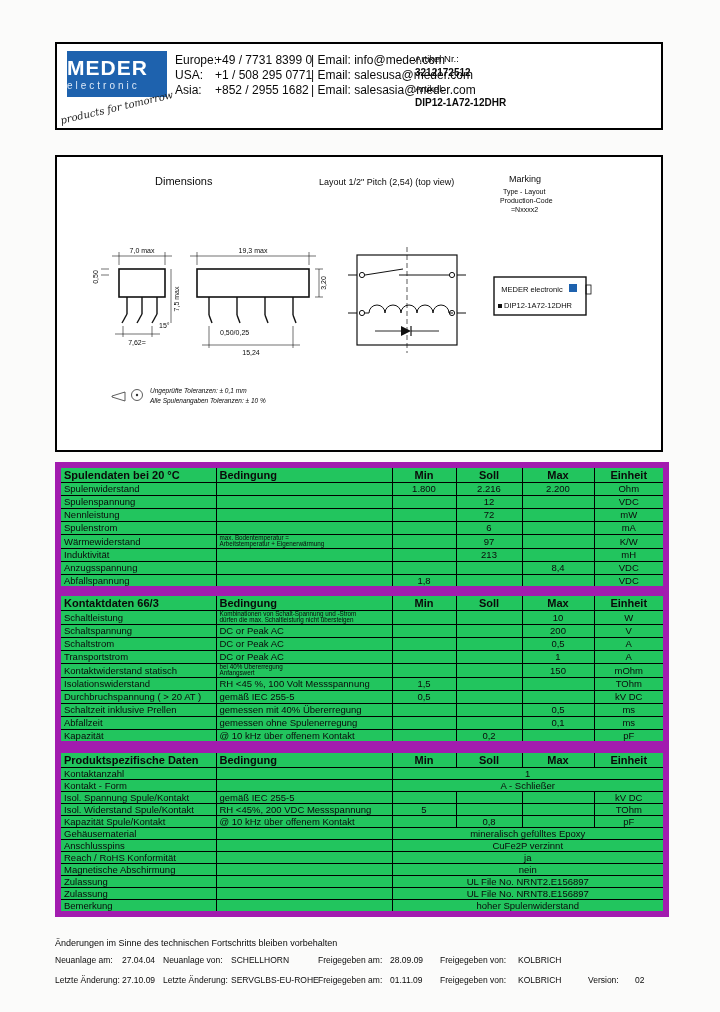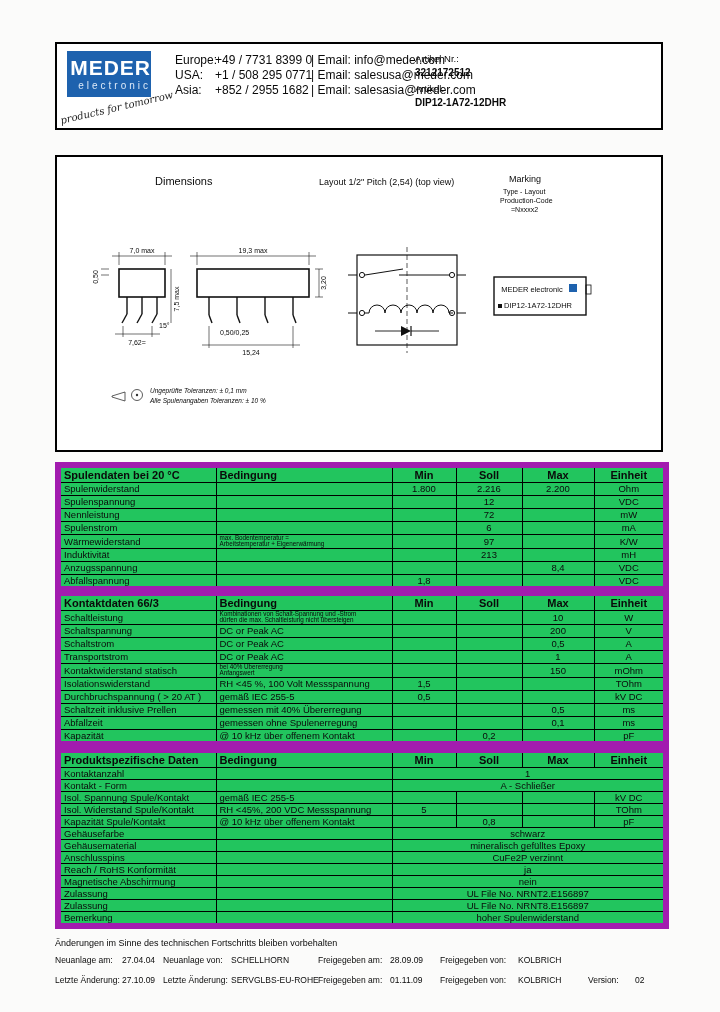--- a/index.html
+++ b/index.html
@@ -2,21 +2,21 @@
 <html><head>
 <meta charset="utf-8">
 <title>Datasheet</title>
 <style>
   *{box-sizing:border-box;margin:0;padding:0}
   html,body{width:720px;height:1012px}
   body{font-family:"Liberation Sans","DejaVu Sans",sans-serif;background:#fbfbfa;color:#0a0a0a;position:relative;overflow:hidden}
   .abs{position:absolute}
   .box{border:2px solid #000;background:#fff}
   #header-box{left:55px;top:42px;width:608px;height:88px}
-  #logo{position:absolute;left:10px;top:7px;width:84px;height:46px;background:#1e62ae;color:#fff;text-align:right;padding-top:5px}
+  #logo{position:absolute;left:10px;top:7px;width:100px;height:46px;background:#1e62ae;color:#fff;text-align:left;padding-top:5px}
   #logo .l1{font-size:21px;font-weight:bold;letter-spacing:1px;line-height:24px}
   #logo .l2{font-size:10px;letter-spacing:3px;color:#dce9f8;line-height:12px}
   #tagline{position:absolute;left:2px;top:58px;font-family:"DejaVu Serif",serif;font-style:italic;font-size:10px;color:#222;transform:rotate(-13deg);white-space:nowrap}
   .contacts{position:absolute;left:118px;top:9px;font-size:12px;line-height:15px}
   .contact-row{white-space:nowrap}
   .contact-row .region{display:inline-block;width:40px}
   .contact-row .phone{display:inline-block;width:96px}
   .artikel{position:absolute;left:358px;top:8px;font-size:9.5px;line-height:14px}
   .artikel .val{font-weight:bold;font-size:10px;margin-bottom:2px}
   #drawing-box{left:55px;top:155px;width:608px;height:297px}
@@ -417,25 +417,20 @@
         </tr>
         <tr>
           <td>Kapazität Spule/Kontakt</td>
           <td>@ 10 kHz über offenem Kontakt</td>
           <td class="c"></td>
           <td class="c">0,8</td>
           <td class="c"></td>
           <td class="c">pF</td>
         </tr>
         <tr>
-          <td>Gehäusefarbe</td>
-          <td></td>
-          <td class="c" colspan="4">schwarz</td>
-        </tr>
-        <tr>
           <td>Gehäusematerial</td>
           <td></td>
           <td class="c" colspan="4">mineralisch gefülltes Epoxy</td>
         </tr>
         <tr>
           <td>Anschlusspins</td>
           <td></td>
           <td class="c" colspan="4">CuFe2P verzinnt</td>
         </tr>
         <tr>

